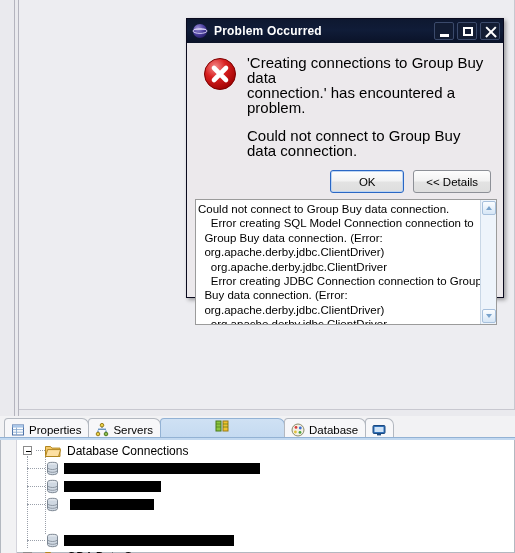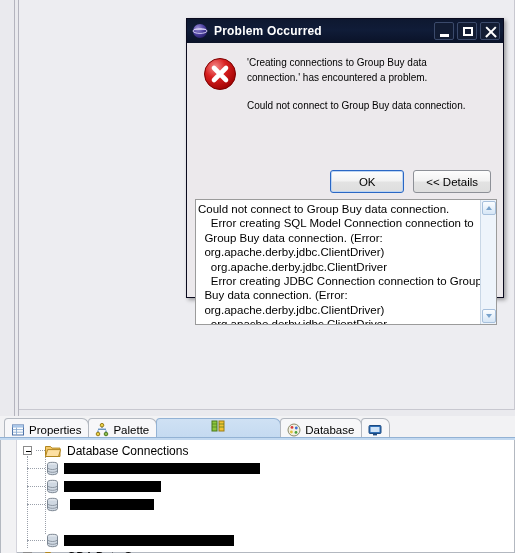--- a/index.html
+++ b/index.html
@@ -50,21 +50,21 @@
   .wb-min i { left: 5px; top: 11px; width: 9px; height: 3px; }
   .wb-max i { left: 5px; top: 4px; width: 10px; height: 9px; background: transparent; border: 2px solid #fff; }
   .wb-close i.d1 { left: 3px; top: 8px; width: 14px; height: 2.4px; transform: rotate(45deg); }
   .wb-close i.d2 { left: 3px; top: 8px; width: 14px; height: 2.4px; transform: rotate(-45deg); }
 
   .dlg-body { position: relative; padding: 10px 10px 0 10px; }
   .msg-row { display: flex; align-items: flex-start; }
   .err-icon { width: 34px; height: 34px; flex: 0 0 34px; margin: 4px 10px 0 6px; }
   .msg-texts { padding-top: 2px; }
   .msg-line {
-    font-size: 10px; color: #000; line-height: 15px; white-space: pre-line;
+    font-size: 15px; color: #000; line-height: 15px; white-space: pre-line;
   }
   .msg-line.second { margin-top: 13px; }
 
   .btn-row {
     position: absolute; left: 0; right: 0; top: 127px;
     display: flex; justify-content: flex-end; padding-right: 12px; gap: 9px;
   }
   .btn {
     font-size: 11.5px; color: #000; height: 23px; min-width: 74px;
     padding: 0 12px; background: linear-gradient(to bottom,#fdfdfd 0%,#f2f2f2 48%,#e3e3e3 52%,#dedede 100%);
@@ -259,21 +259,21 @@
 
       <div class="tab">
         <span class="ticon">
           <svg viewBox="0 0 14 14" width="14" height="14">
             <path d="M7 2.5V5M3 7.5V10M11 7.5V10M3 6.2H11" stroke="#2e6aa8" stroke-width="1" fill="none"></path>
             <circle cx="7" cy="2.2" r="1.8" fill="#e8d24a" stroke="#9a7d17"></circle>
             <circle cx="3" cy="11" r="1.8" fill="#e8d24a" stroke="#9a7d17"></circle>
             <circle cx="11" cy="11" r="1.8" fill="#8fbf4f" stroke="#4f7a22"></circle>
           </svg>
         </span>
-        <span>Palette</span>
+        <span>Servers</span>
       </div>
 
       <div class="tab active">
         <span class="ticon">
           <svg viewBox="0 0 14 14" width="14" height="14">
             <rect x="1" y="2" width="5" height="10" fill="#8dc63f" stroke="#4a7a1a"></rect>
             <rect x="8" y="2" width="5" height="10" fill="#f2c230" stroke="#9a7d17"></rect>
             <path d="M1 5H6M1 8H6M8 5H13M8 8H13" stroke="#4a7a1a" stroke-width="0.7"></path>
           </svg>
         </span>

